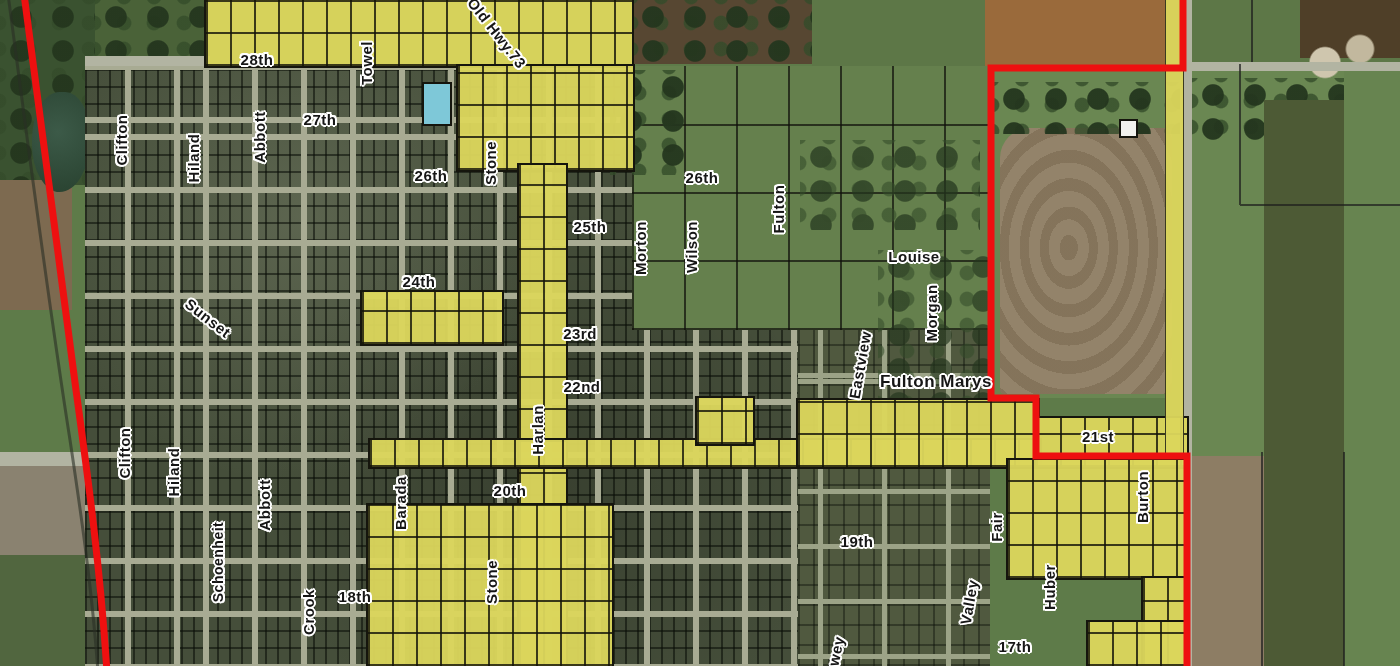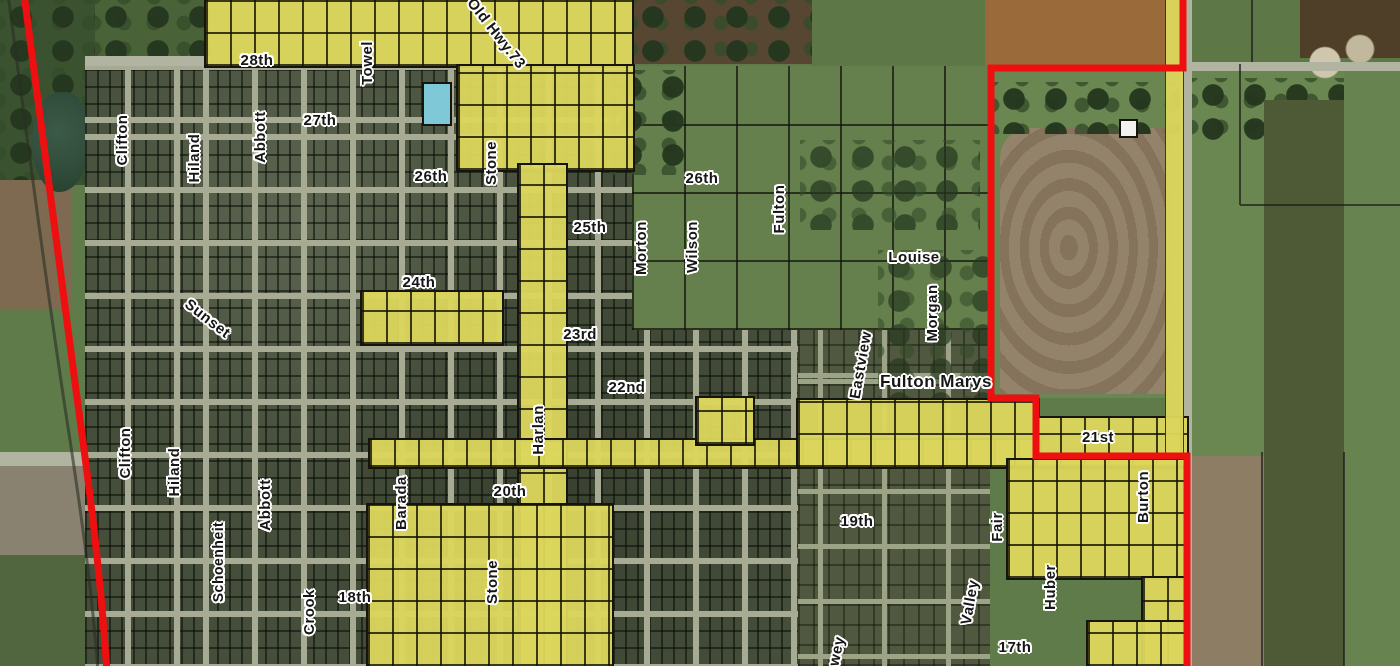--- a/index.html
+++ b/index.html
@@ -164,36 +164,36 @@
       <span class="map-label" style="left: 702px; top: 177px; transform: translate(-50%, -50%) rotate(0deg);">26th</span>
       <span class="map-label" style="left: 590px; top: 226px; transform: translate(-50%, -50%) rotate(0deg);">25th</span>
       <span class="map-label" style="left: 640px; top: 248px; transform: translate(-50%, -50%) rotate(-90deg);">Morton</span>
       <span class="map-label" style="left: 691px; top: 247px; transform: translate(-50%, -50%) rotate(-90deg);">Wilson</span>
       <span class="map-label" style="left: 778px; top: 209px; transform: translate(-50%, -50%) rotate(-90deg);">Fulton</span>
       <span class="map-label" style="left: 914px; top: 256px; transform: translate(-50%, -50%) rotate(0deg);">Louise</span>
       <span class="map-label" style="left: 931px; top: 313px; transform: translate(-50%, -50%) rotate(-90deg);">Morgan</span>
       <span class="map-label" style="left: 208px; top: 318px; transform: translate(-50%, -50%) rotate(38deg);">Sunset</span>
       <span class="map-label" style="left: 419px; top: 281px; transform: translate(-50%, -50%) rotate(0deg);">24th</span>
       <span class="map-label" style="left: 580px; top: 333px; transform: translate(-50%, -50%) rotate(0deg);">23rd</span>
-      <span class="map-label" style="left: 582px; top: 386px; transform: translate(-50%, -50%) rotate(0deg); margin-left: 45px;">22nd</span>
+      <span class="map-label" style="left: 582px; top: 386px; transform: translate(-50%, -50%) rotate(0deg);">22nd</span>
       <span class="map-label" style="left: 537px; top: 430px; transform: translate(-50%, -50%) rotate(-90deg);">Harlan</span>
       <span class="map-label" style="left: 860px; top: 365px; transform: translate(-50%, -50%) rotate(-80deg);">Eastview</span>
       <span class="map-label" style="left: 936px; top: 382px; font-size: 17px; transform: translate(-50%, -50%) rotate(0deg);">Fulton Marys</span>
       <span class="map-label" style="left: 1098px; top: 436px; transform: translate(-50%, -50%) rotate(0deg);">21st</span>
       <span class="map-label" style="left: 124px; top: 453px; transform: translate(-50%, -50%) rotate(-90deg);">Clifton</span>
       <span class="map-label" style="left: 173px; top: 472px; transform: translate(-50%, -50%) rotate(-90deg);">Hiland</span>
       <span class="map-label" style="left: 264px; top: 505px; transform: translate(-50%, -50%) rotate(-90deg);">Abbott</span>
       <span class="map-label" style="left: 400px; top: 503px; transform: translate(-50%, -50%) rotate(-90deg);">Barada</span>
       <span class="map-label" style="left: 510px; top: 490px; transform: translate(-50%, -50%) rotate(0deg);">20th</span>
       <span class="map-label" style="left: 218px; top: 562px; font-size: 14px; transform: translate(-50%, -50%) rotate(-90deg);">Schoenheit</span>
       <span class="map-label" style="left: 308px; top: 612px; transform: translate(-50%, -50%) rotate(-90deg);">Crook</span>
       <span class="map-label" style="left: 355px; top: 596px; transform: translate(-50%, -50%) rotate(0deg);">18th</span>
       <span class="map-label" style="left: 491px; top: 582px; transform: translate(-50%, -50%) rotate(-90deg);">Stone</span>
       <span class="map-label" style="left: 996px; top: 527px; transform: translate(-50%, -50%) rotate(-90deg);">Fair</span>
       <span class="map-label" style="left: 1142px; top: 497px; transform: translate(-50%, -50%) rotate(-90deg);">Burton</span>
-      <span class="map-label" style="left: 857px; top: 520px; transform: translate(-50%, -50%) rotate(0deg);">19th</span>
+      <span class="map-label" style="left: 857px; top: 541px; transform: translate(-50%, -50%) rotate(0deg);">19th</span>
       <span class="map-label" style="left: 969px; top: 602px; transform: translate(-50%, -50%) rotate(-80deg);">Valley</span>
       <span class="map-label" style="left: 1049px; top: 587px; transform: translate(-50%, -50%) rotate(-90deg);">Huber</span>
       <span class="map-label" style="left: 1015px; top: 646px; transform: translate(-50%, -50%) rotate(0deg);">17th</span>
       <span class="map-label" style="left: 836px; top: 651px; transform: translate(-50%, -50%) rotate(-78deg);">wey</span>
     </div>
 
 </div>
 
 </body></html>

